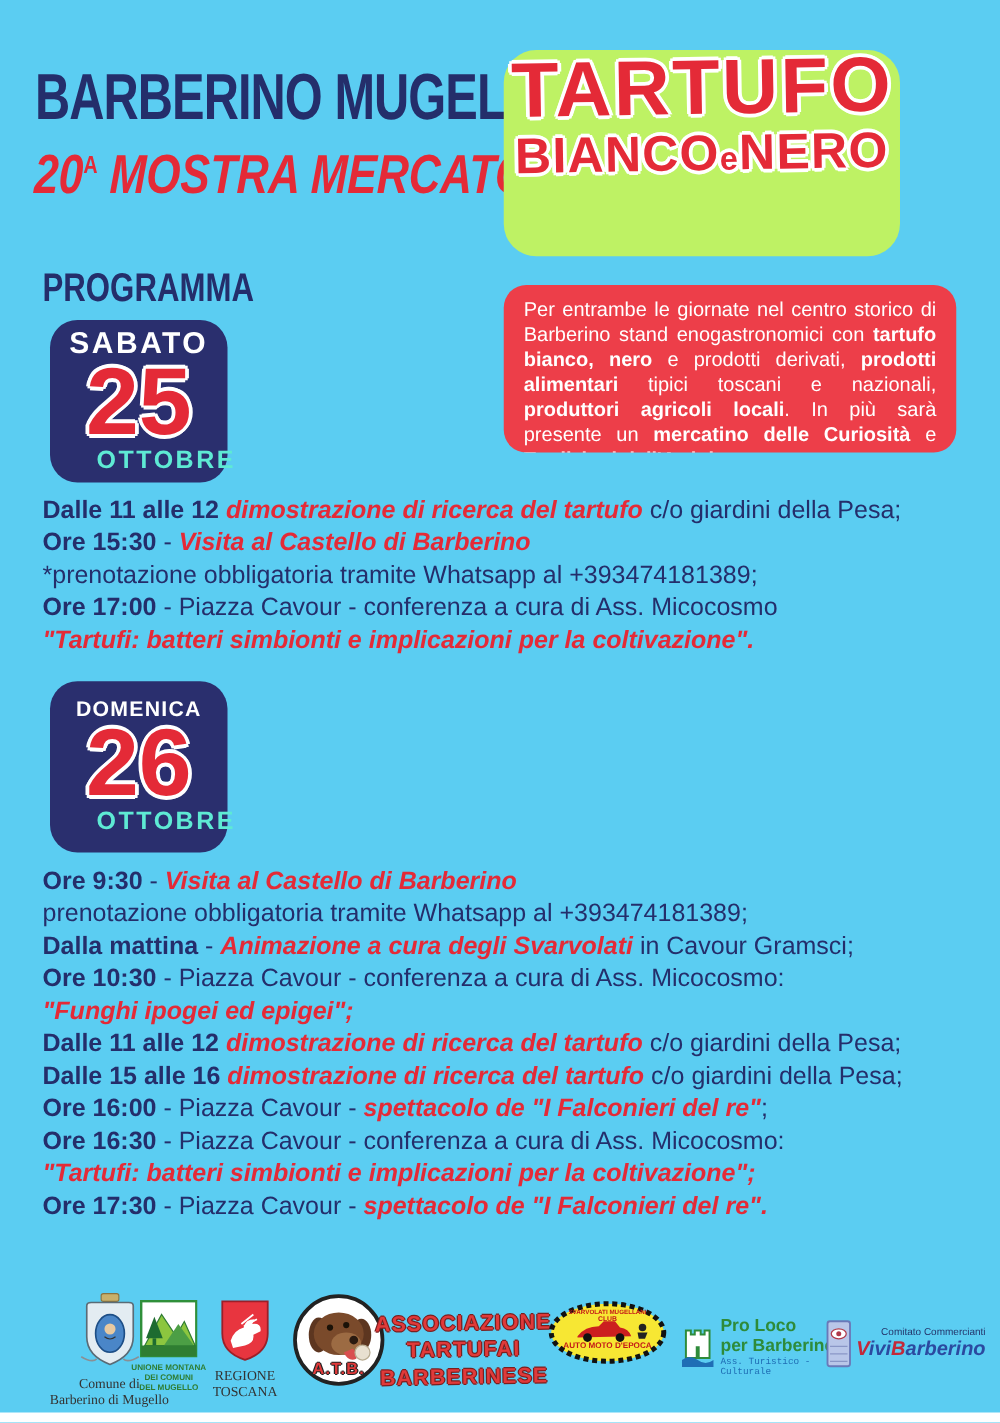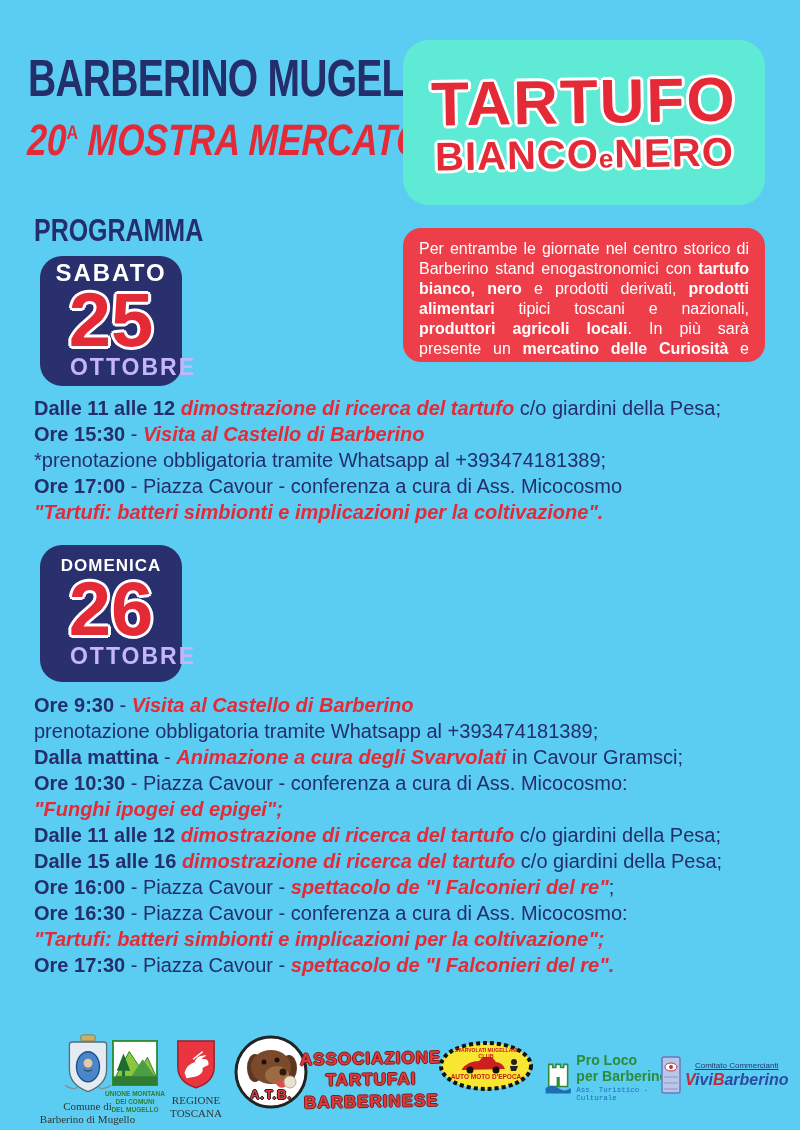--- a/index.html
+++ b/index.html
@@ -16,23 +16,23 @@
     transform:scaleX(0.75); transform-origin:left top; line-height:1;
   }
   .edition-title{
     position:absolute; left:28px; top:118px;
     font-size:44px; font-weight:900; color:#e42a37;
     letter-spacing:0px; white-space:nowrap; font-style:italic;
     transform:scaleX(0.80) skewX(-2deg); transform-origin:left top; line-height:1;
   }
   .edition-title sup{font-size:0.45em; font-style:normal;}
   .title-box{
-    position:absolute; left:403px; top:40px; width:362px; height:165px;
-    background:#5eead4; border-radius:26px;
-    display:flex; flex-direction:column; align-items:center; justify-content:center;
+    position:absolute; left:403px; top:40px; width:317px; height:165px;
+    background:#bef264; border-radius:26px;
+    display:flex; flex-direction:column; align-items:center; justify-content:flex-start;
   }
   .ow{ 
     text-shadow:-3px 0 0 #fff,3px 0 0 #fff,0 -3px 0 #fff,0 3px 0 #fff,
                 -2px -2px 0 #fff,2px -2px 0 #fff,-2px 2px 0 #fff,2px 2px 0 #fff;
   }
   .title-line1{
     font-size:62px; font-weight:900; color:#e42a37; letter-spacing:2px;
     line-height:1.0; transform:rotate(-1deg);
   }
   .title-line2{
@@ -63,21 +63,21 @@
   }
   .day-badge.sabato{top:256px;}
   .day-badge.domenica{top:545px; height:137px;}
   .day-name{color:#fff; font-weight:900; letter-spacing:2px; font-size:24px; line-height:1;}
   .day-badge.domenica .day-name{font-size:17px; letter-spacing:1px;}
   .day-num{
     color:#e42a37; font-weight:900; font-size:76px; line-height:0.92;
     text-shadow:-3px 0 0 #fff,3px 0 0 #fff,0 -3px 0 #fff,0 3px 0 #fff,
                 -2px -2px 0 #fff,2px -2px 0 #fff,-2px 2px 0 #fff,2px 2px 0 #fff;
   }
-  .day-month{color:#c4b5fd; font-weight:900; letter-spacing:2px; font-size:23px; line-height:1.1;margin-left:44px;}
+  .day-month{color:#5eead4; font-weight:900; letter-spacing:2px; font-size:20px; line-height:1.1;margin-left:44px;}
   .sched{
     position:absolute; left:34px; width:760px;
     font-size:20px; line-height:26px; white-space:nowrap;
   }
   .sched.sabato{top:395px;}
   .sched.domenica{top:692px;}
   .seg-b{color:#242e6b; font-weight:700;}
   .seg-r{color:#242e6b; font-weight:400;}
   .seg-i{color:#e42a37; font-weight:700; font-style:italic;}
   
@@ -102,21 +102,21 @@
   .svarv .t2{top:13px; font-size:5.5px;}
   .svarv .t3{top:33px; font-size:6.5px;}
   .proloco{position:absolute; left:544px; top:22px; width:130px; text-align:left;}
   .proloco .row{display:flex; align-items:center;}
   .proloco .ptxt{margin-left:4px;}
   .proloco .p1{font-size:14px; font-weight:700; color:#2e8b3a; line-height:1.15;}
   .proloco .p2{font-size:7.5px; color:#1f6eb5; margin-top:2px;font-family:Liberation Mono, monospace;}
   .vivi{position:absolute; left:660px; top:25px; width:130px;}
   .vivi .row{display:flex; align-items:center;}
   .vivi .vtxt{margin-left:3px;}
-  .vivi .v1{font-size:8px; color:#24356b; line-height:1.1; text-align:center;text-decoration:underline;}
+  .vivi .v1{font-size:8px; color:#24356b; line-height:1.1; text-align:right;}
   .vivi .v2{font-size:16px; font-weight:700; font-style:italic; line-height:1.1; text-align:left;}
   .seg-vr{color:#c2293a;}
   .seg-vb{color:#2b4aa0;}
   .bottom-strip{position:absolute; left:0; bottom:0; width:800px; height:8px; background:#ffffff;}
 </style>
 </head>
 <body>
 
 <div class="poster">
 

